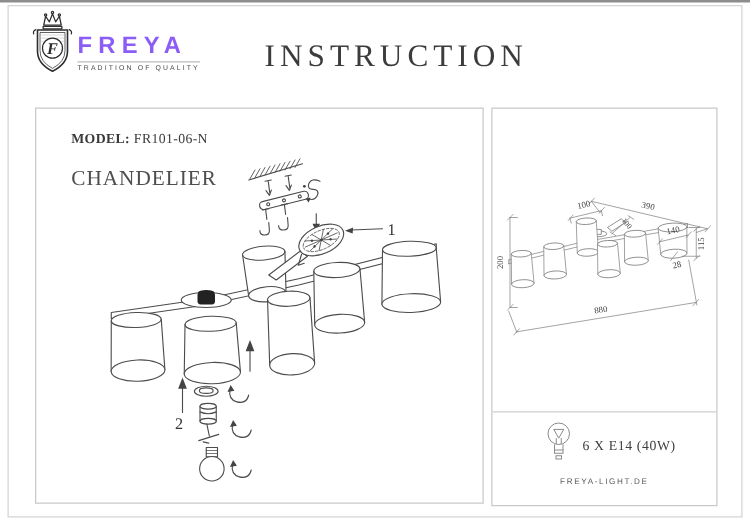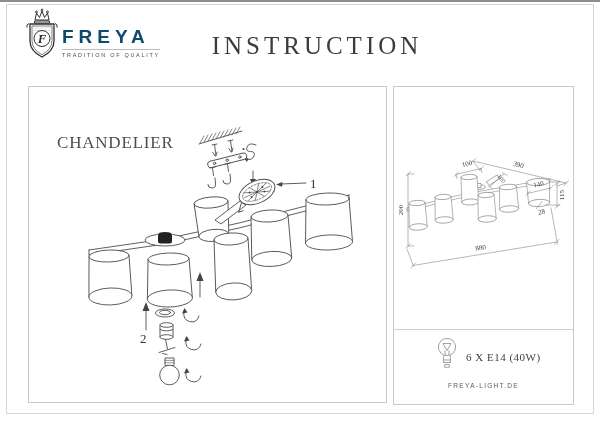--- a/index.html
+++ b/index.html
@@ -5,21 +5,21 @@
   html,body{margin:0;padding:0;}
   body{width:600px;height:424px;background:#fff;position:relative;overflow:hidden;
        font-family:"Liberation Serif",serif;}
   .top-edge{position:absolute;left:0;top:0;width:600px;height:2px;background:#8d8d8d;}
   .page-border{position:absolute;left:6px;top:4px;width:586px;height:408px;border:1px solid #d4d4d4;}
 
   
   .logo{position:absolute;left:23px;top:7px;}
   .brand-block{position:absolute;left:62px;top:27px;}
   .brand{font-family:"Liberation Sans",sans-serif;font-weight:bold;font-size:19px;
-         letter-spacing:5px;color:#0c4a6e;line-height:20px;}
+         letter-spacing:5px;color:#8b5cf6;line-height:20px;}
   .tagline{margin-top:2px;border-top:1px solid #bcbcbc;padding-top:2px;
            font-family:"Liberation Sans",sans-serif;font-size:5.5px;letter-spacing:1.7px;color:#4c4c4c;}
   .title{position:absolute;left:17px;top:32px;width:600px;text-align:center;
          font-size:25px;letter-spacing:4px;color:#3c3c3c;}
 
   
   .panel-left{position:absolute;left:28px;top:86px;width:357px;height:315px;border:1px solid #c9c9c9;}
   .panel-right{position:absolute;left:393px;top:86px;width:179px;height:317px;border:1px solid #c9c9c9;}
 
   .model-line{position:absolute;left:28px;top:18px;font-size:11px;color:#3a3a3a;letter-spacing:.3px;}
@@ -67,20 +67,24 @@
     <text class="f" x="19" y="36" text-anchor="middle">F</text>
   </svg>
   <div class="brand-block">
     <div class="brand">FREYA</div>
     <div class="tagline">TRADITION OF QUALITY</div>
   </div>
   <div class="title">INSTRUCTION</div>
 </div>
 
 <div class="panel-left">
+  <div class="model-line">
+    <span class="model-label">MODEL:</span>
+    <span>FR101-06-N</span>
+  </div>
   <div class="product-type">CHANDELIER</div>
 
   <svg class="assembly" width="357" height="315" viewBox="0 0 357 315">
     <defs>
       <g id="hk">
         <path class="ln" d="M0,0 q-1.5,7.5 5.5,9.5 q7.5,2 9.5,-5.5"></path>
         <path d="M-2,1.5 l2.5,-5.5 l3,4.5 Z" fill="#444"></path>
       </g>
     </defs>
 

